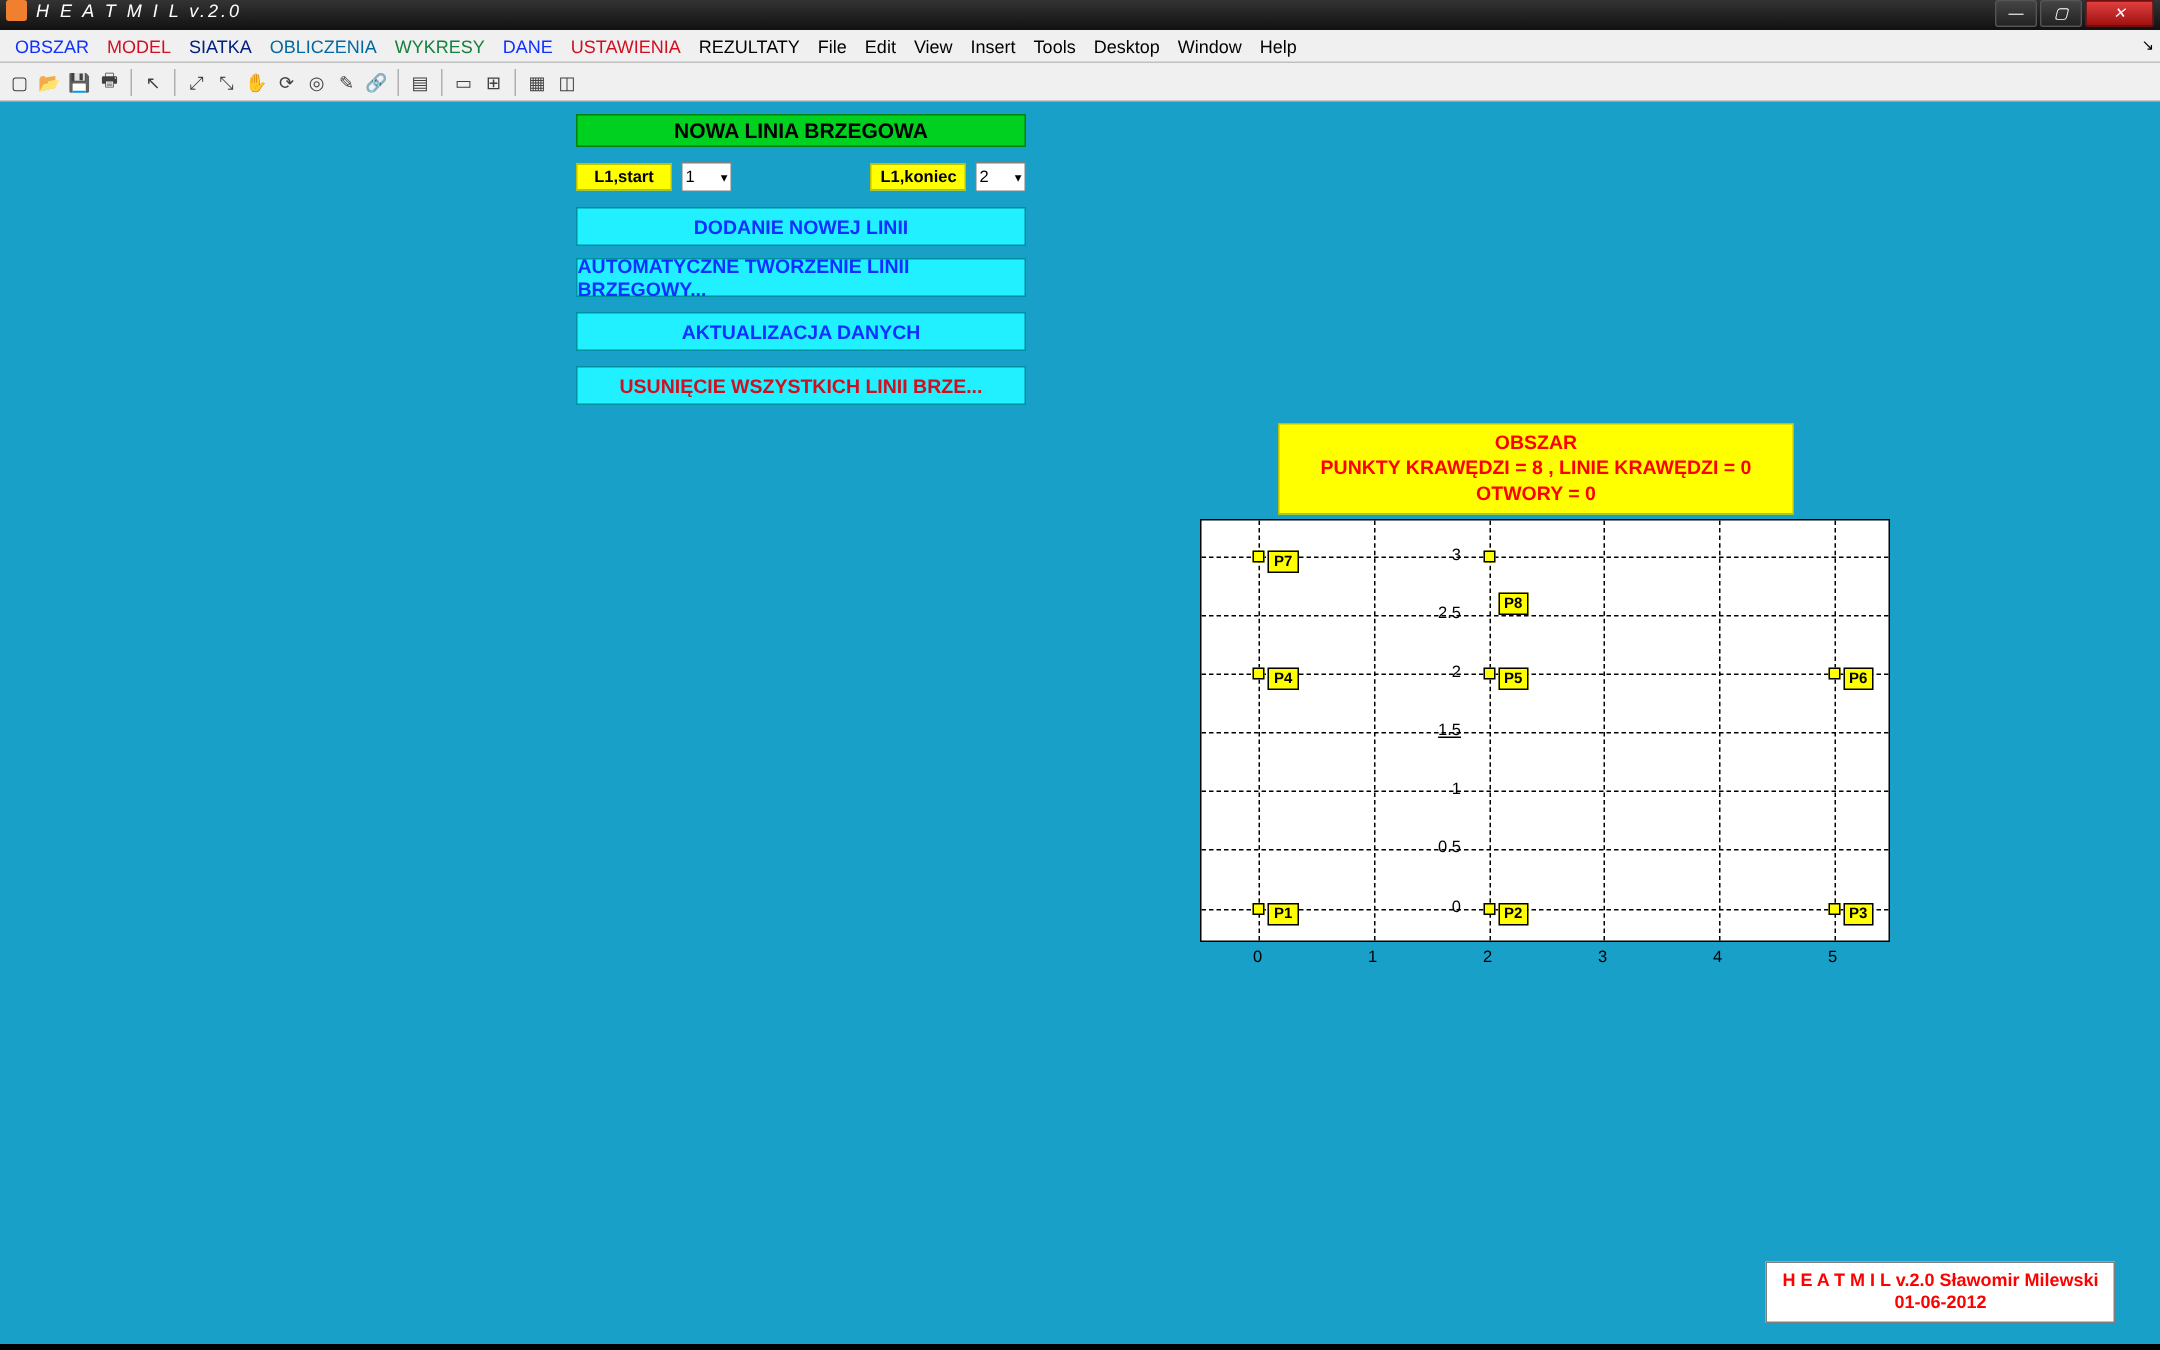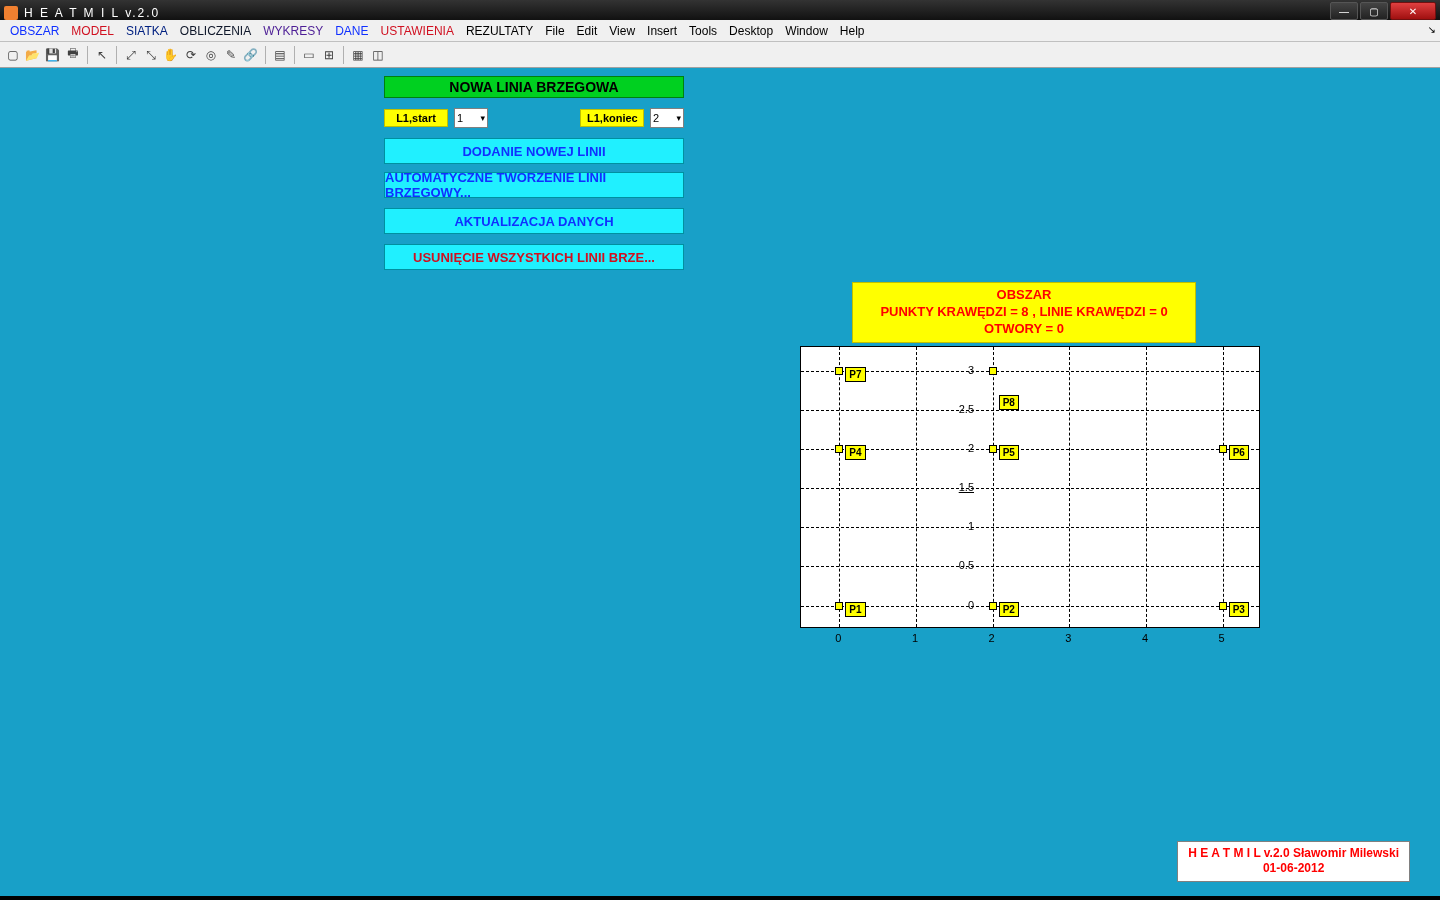--- a/index.html
+++ b/index.html
@@ -3,43 +3,43 @@
 <meta charset="utf-8">
 <style>
   * { box-sizing: border-box; margin: 0; padding: 0; font-family: "Segoe UI", Tahoma, sans-serif; }
   html, body { width: 1440px; height: 900px; overflow: hidden; }
   body { background: #000; }
 
   
   .titlebar {
     height: 20px; width: 100%;
     background: linear-gradient(#333, #111);
-    color: #fff; display: flex; align-items: flex-end;
-    padding: 0 4px; font-size: 12px;
+    color: #fff; display: flex; align-items: flex-start;
+    padding: 0 4px; font-size: 12px; font-style: italic;
   }
   .titlebar .app-icon { width: 14px; height: 14px; background: #f08030; margin-right: 6px; border-radius: 2px; }
   .titlebar .title-text { flex: 0 0 auto; letter-spacing: 2px; }
   .titlebar .spacer { flex: 1; }
   .win-btn { width: 28px; height: 18px; margin-left: 2px; display: inline-flex; align-items: center; justify-content: center; font-size: 10px; border: 1px solid #555; background: linear-gradient(#444,#222); color:#fff; border-radius: 2px; }
   .win-btn.close { background: linear-gradient(#e04040,#a01010); border-color:#701010; width: 46px; }
 
   
   .menubar {
     height: 22px; width: 100%;
     background: #f0f0f0;
     display: flex; align-items: center;
     font-size: 12px; padding: 0 4px;
     border-bottom: 1px solid #c0c0c0;
     position: relative;
   }
   .menubar .menu-item { padding: 0 6px; cursor: default; }
   .menubar .menu-item.blue { color: #1030ff; }
   .menubar .menu-item.red { color: #d01020; }
-  .menubar .menu-item.magenta { color: #0f172a; }
-  .menubar .menu-item.yellow { color: #4c1d95; }
+  .menubar .menu-item.magenta { color: #0369a1; }
+  .menubar .menu-item.yellow { color: #15803d; }
   .menubar .menu-item.navy { color: #002080; }
   .menubar .menu-item.black { color: #000; }
   .menubar .right-marker { position:absolute; right:4px; top:4px; font-size:10px; color:#000; }
 
   
   .toolbar {
     height: 26px; width: 100%;
     background: #f0f0f0;
     border-bottom: 1px solid #a0a0a0;
     display: flex; align-items: center;

